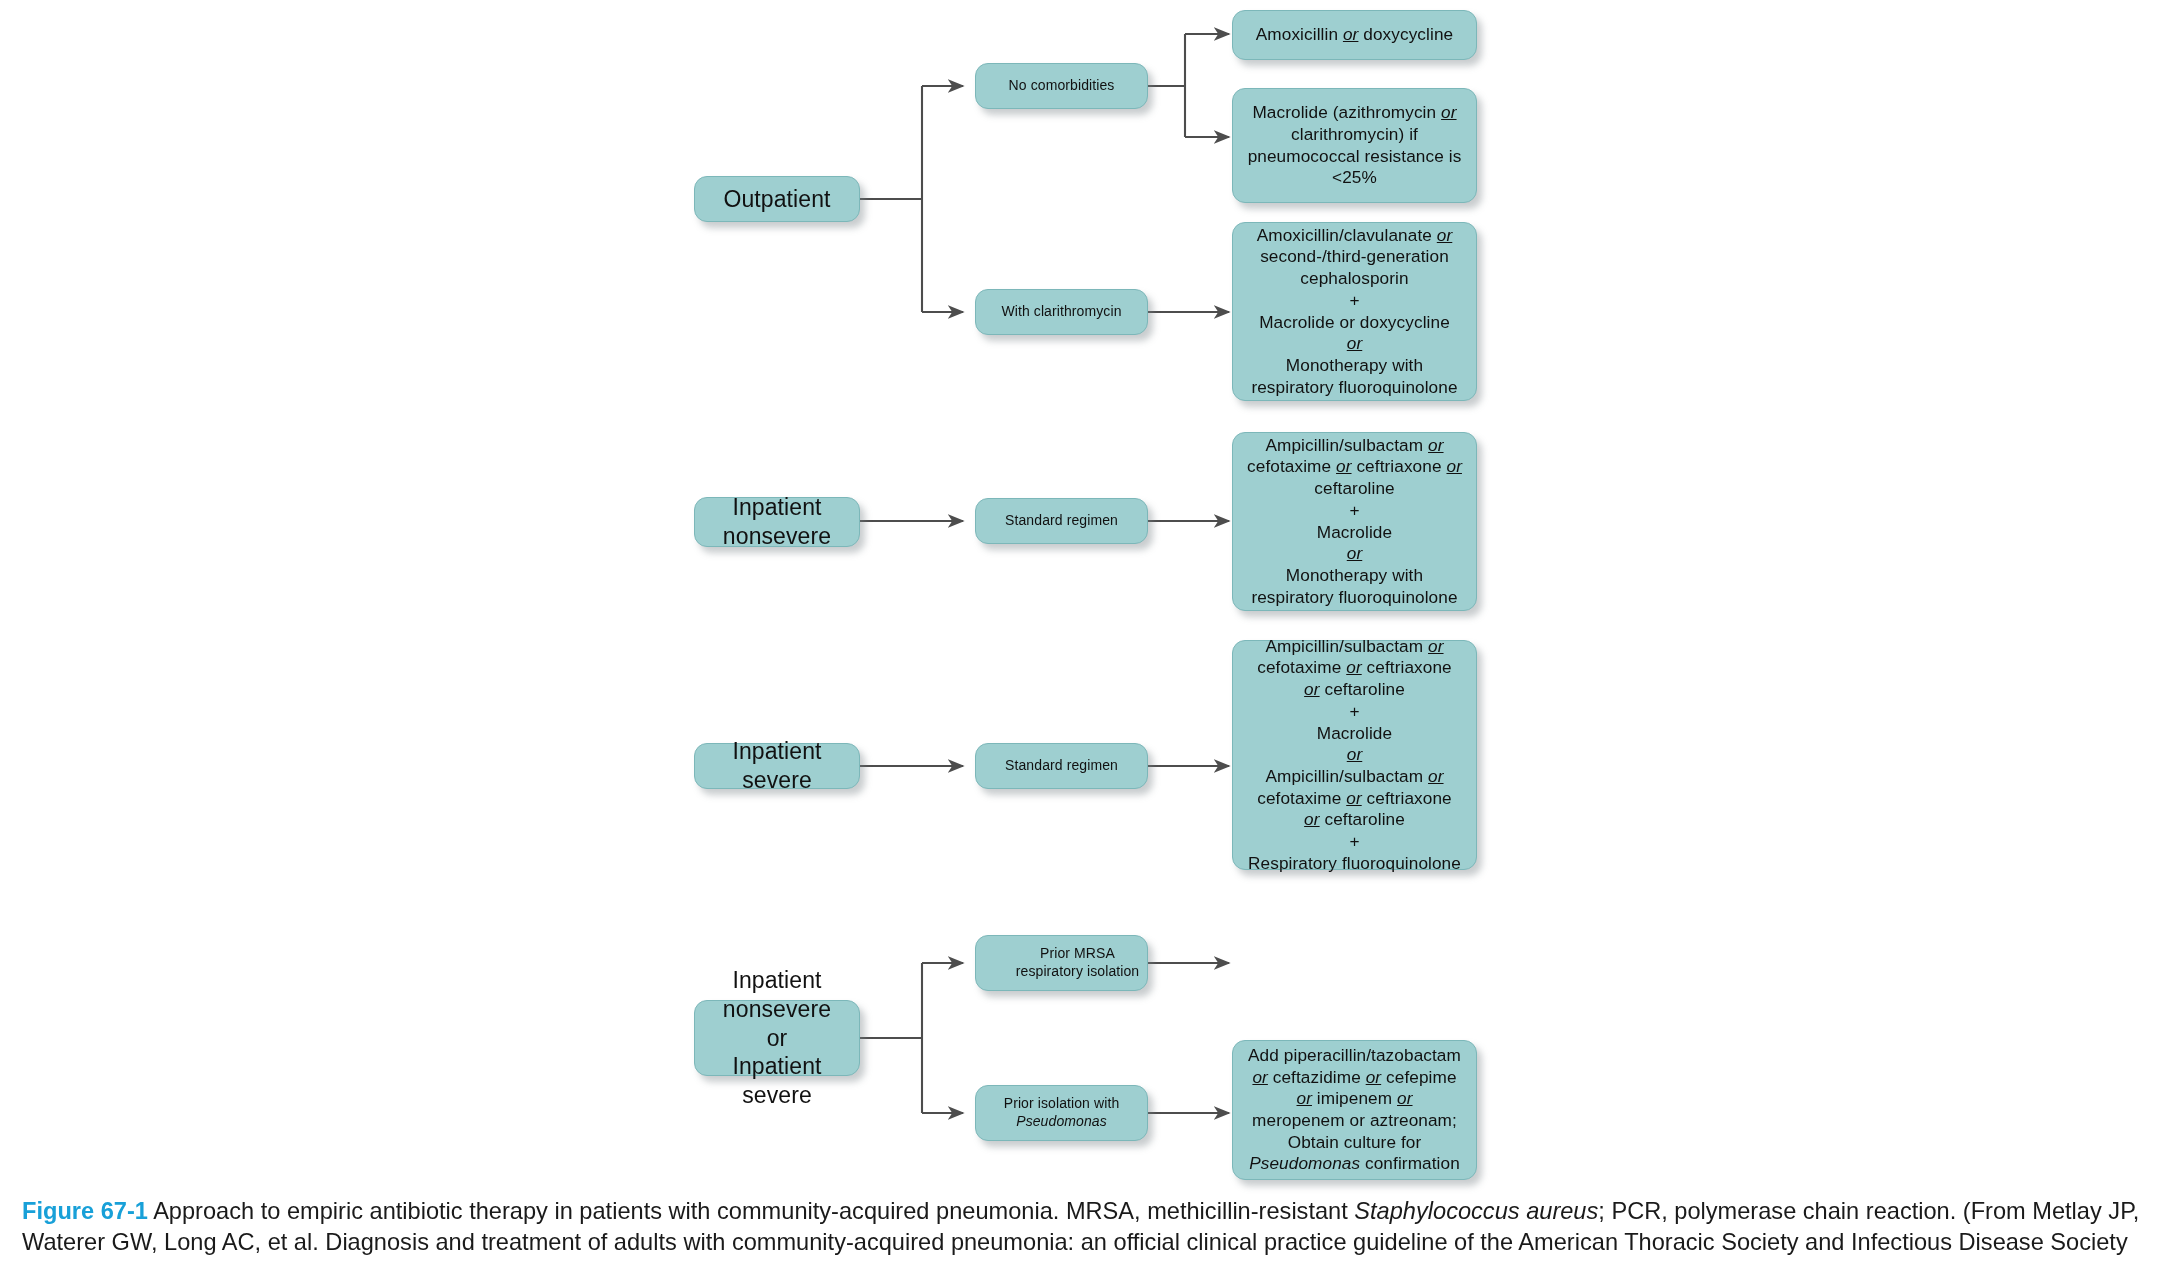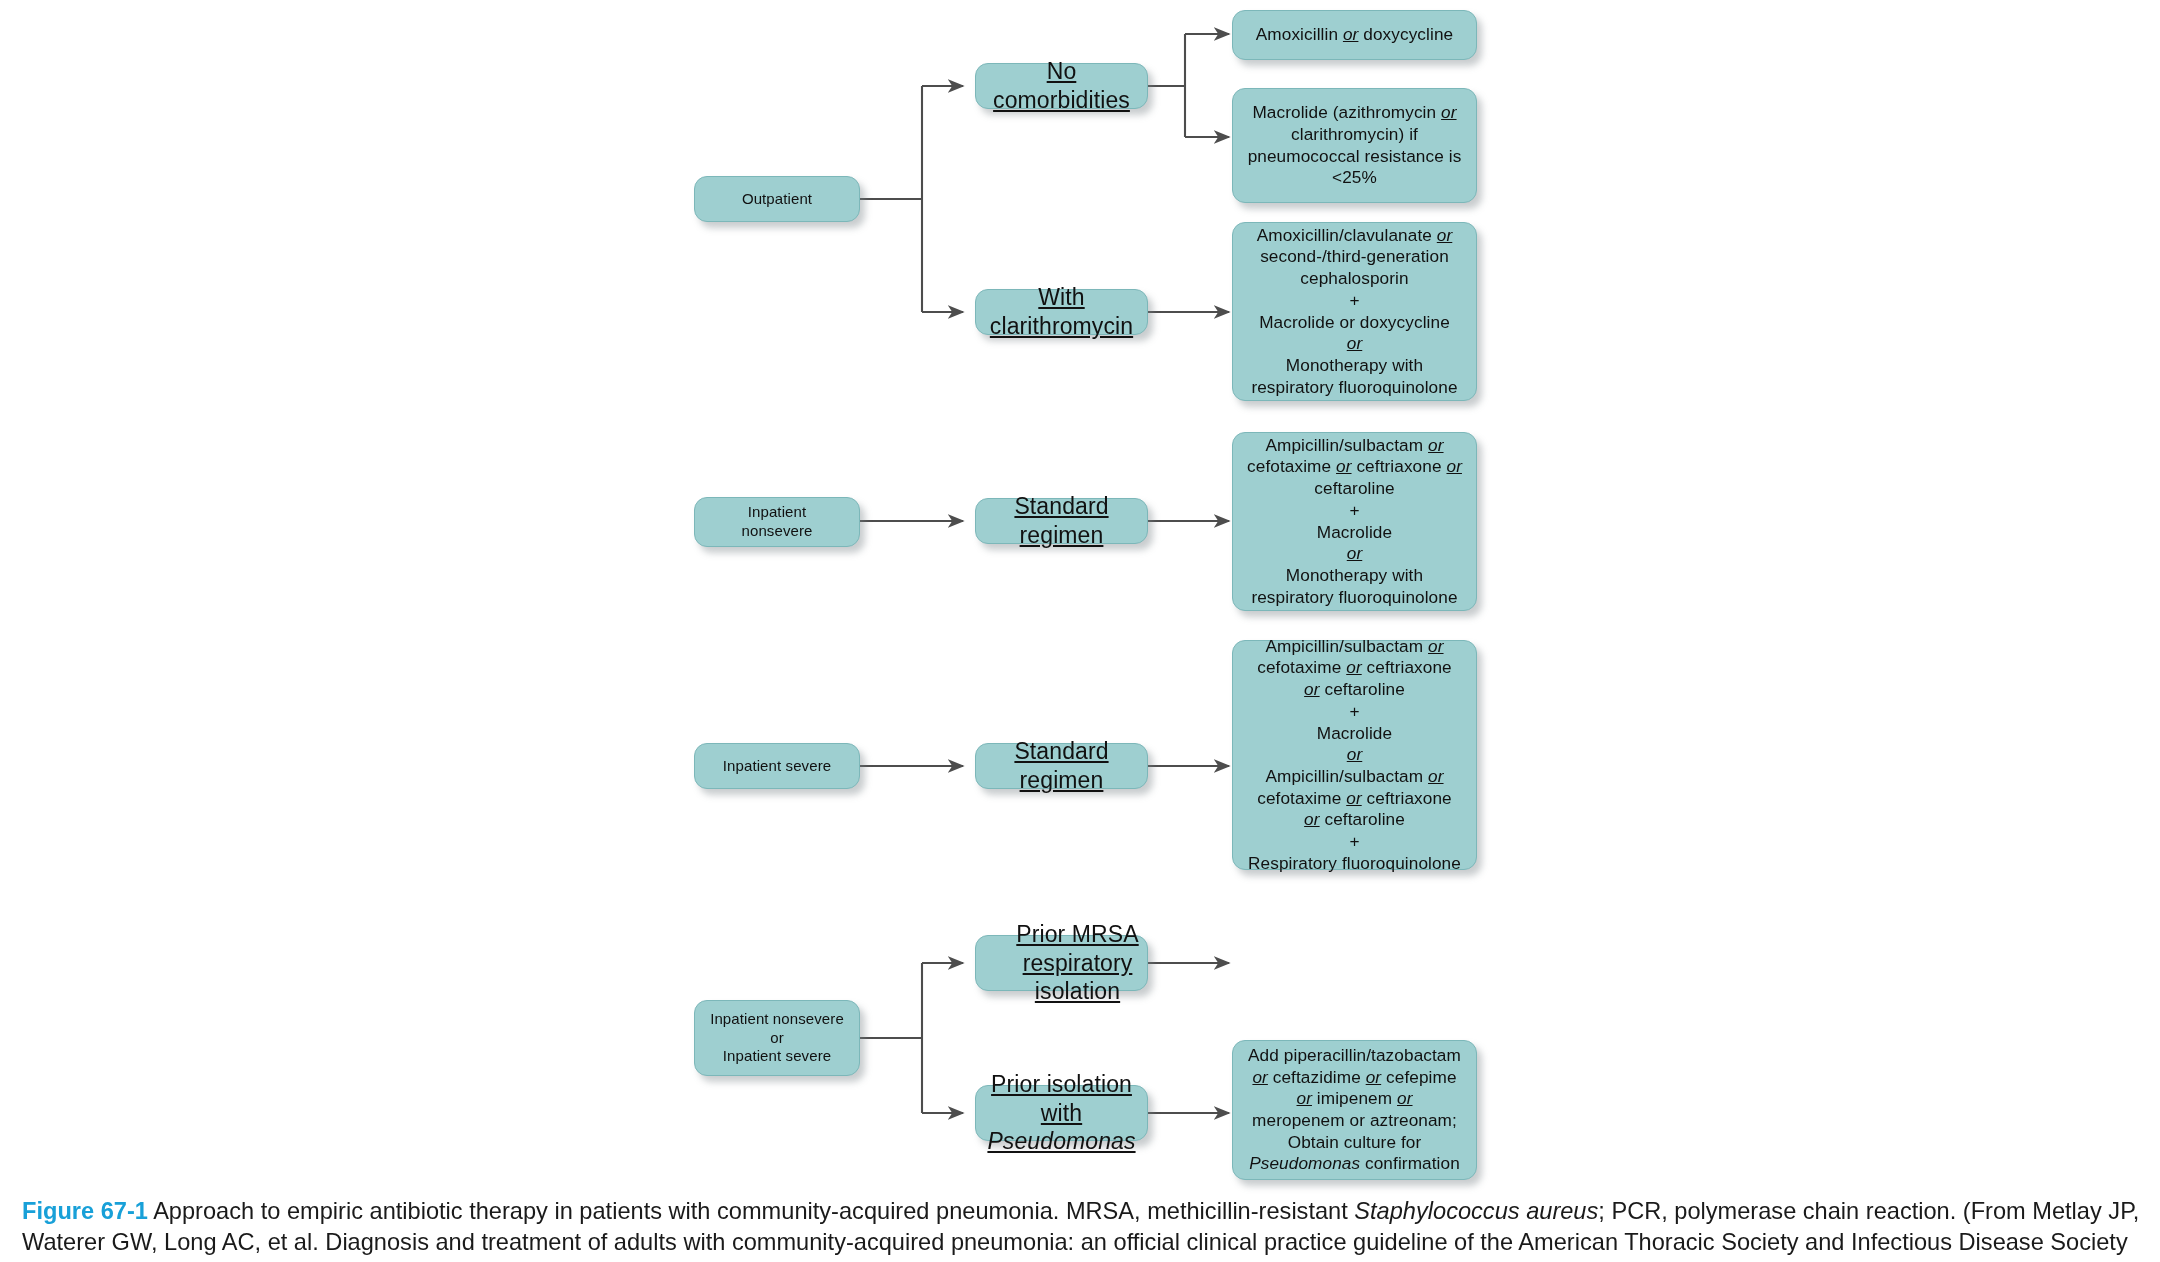--- a/index.html
+++ b/index.html
@@ -46,22 +46,22 @@
     color: #111111;
     letter-spacing: 0.1px;
   }
   .node .txt {
     display: block;
     width: 100%;
     padding: 0 6px;
     box-sizing: border-box;
     white-space: pre-line;
   }
-  .stage  { font-size: 15px; }
-  .branch { font-size: 23px; text-decoration: underline; }
+  .stage  { font-size: 23px; }
+  .branch { font-size: 14px; }
   .tx     { font-size: 17.2px; }
 
   
   .node .txt u  { text-decoration: underline; font-style: italic; }
   .node .txt i  { font-style: italic; }
 
   
   #caption {
     position: absolute;
     left: 22px;

